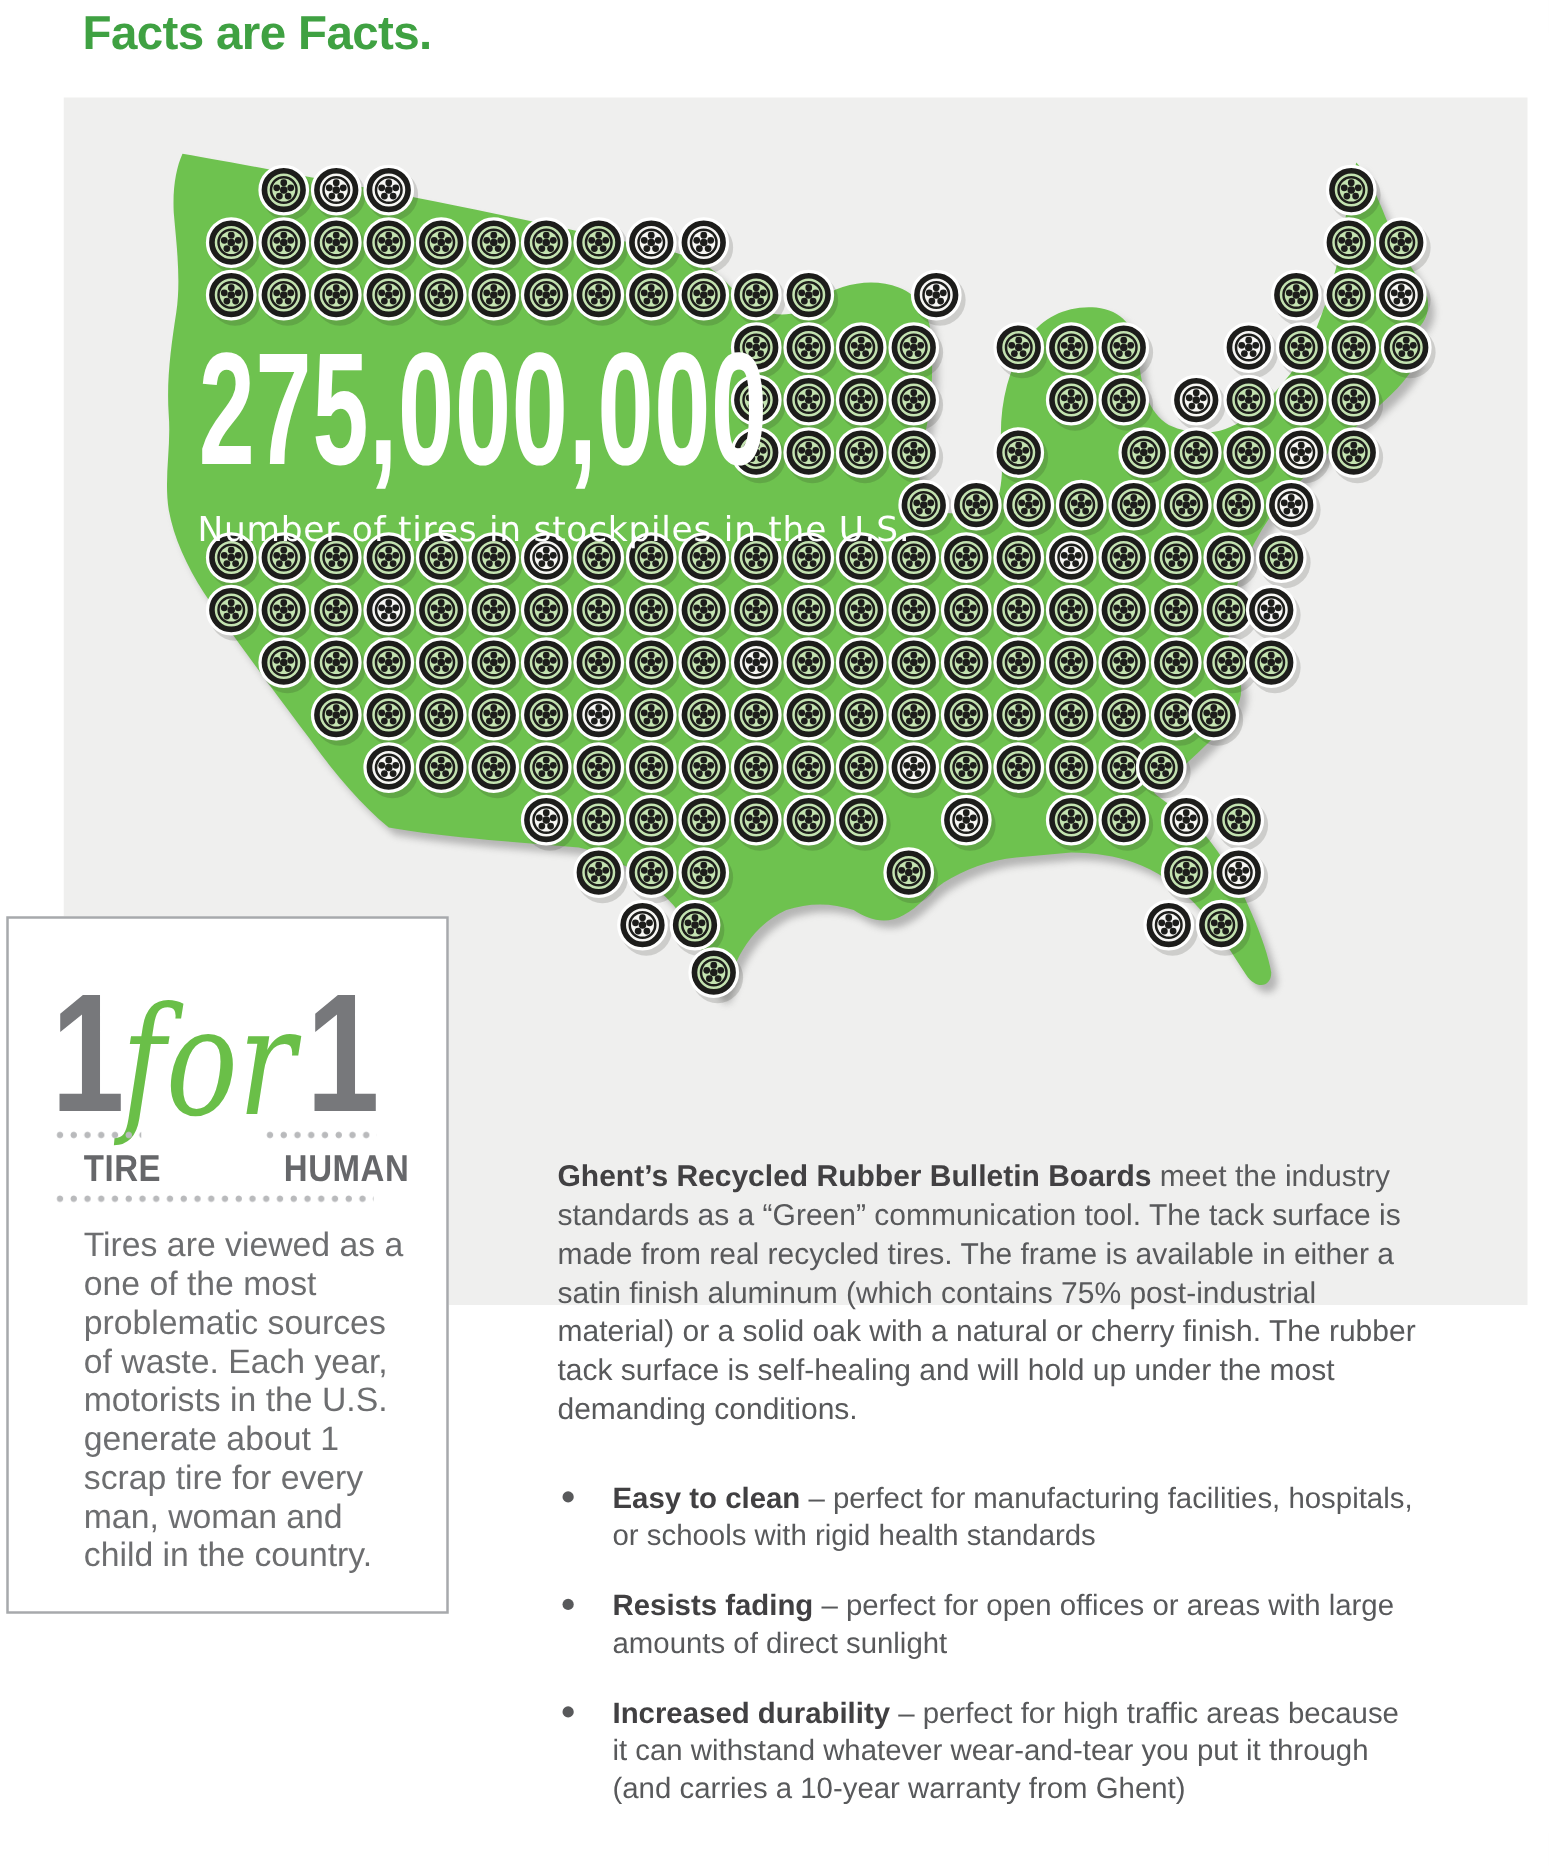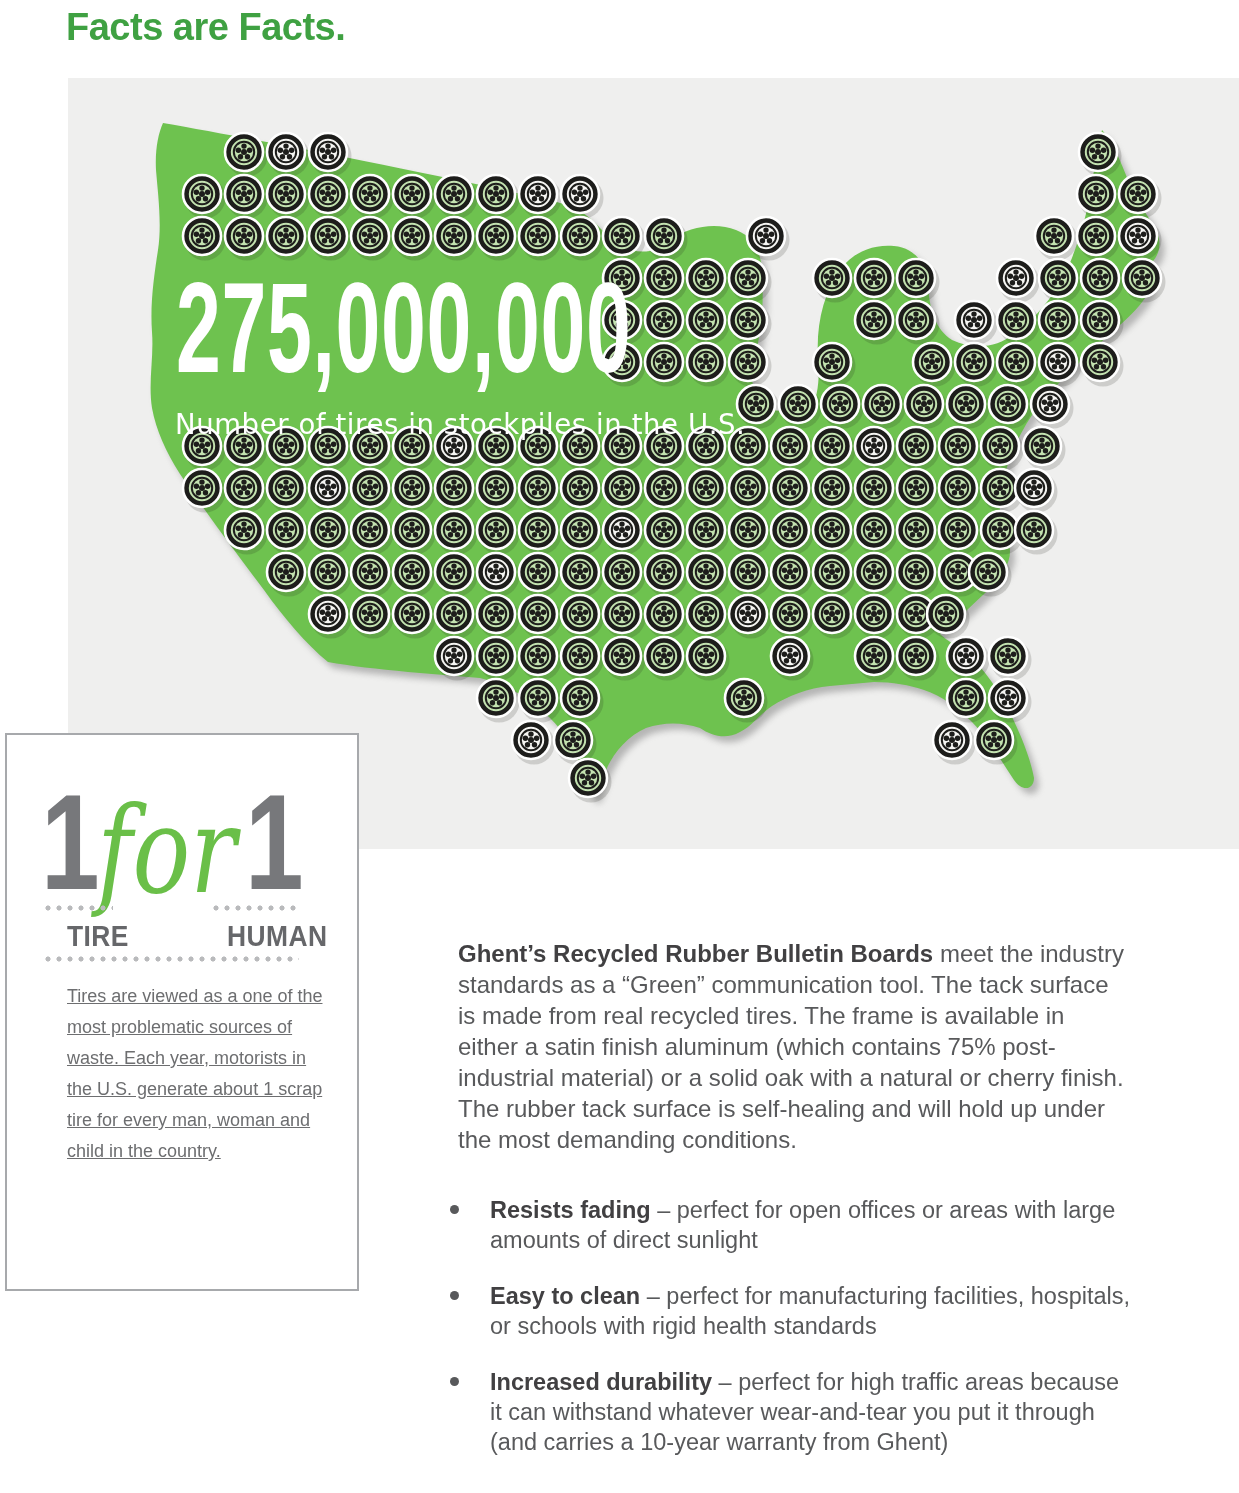--- a/index.html
+++ b/index.html
@@ -11,21 +11,21 @@
     --text:#58595b; --bold-text:#414042; --muted:#6d6e70; --num-gray:#77787b;
     --dots:#b9babc; --card-border:#a7a9ac;
   }
   .abs{position:absolute;}
   
   #page-title{
     left:66px;top:6px;font-size:38px;font-weight:bold;color:var(--title-green);
     letter-spacing:-0.5px;
   }
   
-  #map-panel{left:68px;top:78px;width:1171px;height:771px;background:var(--panel);}
+  #map-panel{left:51px;top:78px;width:1171px;height:966px;background:var(--panel);}
   #map-svg{position:absolute;left:0;top:0;}
   .map-shape{fill:var(--map-green);}
   .map-shadow{filter:drop-shadow(5px 6px 3px rgba(110,110,110,0.45));}
   #big-number{
     left:108px;top:186px;font-size:128px;font-weight:bold;color:#ffffff;
     transform:scaleX(0.63);transform-origin:left top;white-space:nowrap;
     letter-spacing:1px;line-height:1;
   }
   #number-caption{
     left:107px;top:306px;font-size:27.5px;color:#ffffff;letter-spacing:0.6px;
@@ -55,25 +55,25 @@
   #human-label{left:220px;top:184px;}
   .dotted{
     height:6px;
     background-image:radial-gradient(circle at 3px 3px,var(--dots) 2.2px,transparent 2.9px);
     background-size:11px 6px;background-repeat:repeat-x;
   }
   #dots-upper-left{left:38px;top:170px;width:68px;}
   #dots-upper-right{left:206px;top:170px;width:88px;}
   #dots-lower{left:38px;top:221px;width:254px;}
   #card-body{
-    left:60px;top:246px;width:258px;font-size:18px;line-height:31px;color:var(--muted);text-decoration:underline;
+    left:60px;top:246px;width:258px;font-size:27px;line-height:31px;color:var(--muted);
   }
   
   #main-col{left:446px;top:926px;width:690px;color:var(--text);}
-  #main-col p{margin:12px;font-size:24px;line-height:31px;}
+  #main-col p{margin:0;font-size:24px;line-height:31px;}
   .lead-bold{font-weight:bold;color:var(--bold-text);}
   #benefits-heading{margin-top:31px !important;}
   #benefit-list{list-style:none;margin:40px 0 0 0;padding:0;}
   #benefit-list li{
     position:relative;padding-left:44px;margin-bottom:26px;
     font-size:23.5px;line-height:30px;
   }
   .bullet-dot{
     position:absolute;left:4px;top:10px;width:9px;height:9px;border-radius:50%;
     background:var(--text);
@@ -366,24 +366,24 @@
     <div id="tire-label" class="abs ratio-label">TIRE</div>
     <div id="human-label" class="abs ratio-label">HUMAN</div>
     <div id="dots-lower" class="abs dotted"></div>
     <div id="card-body" class="abs">Tires are viewed as a one of the most problematic sources of waste. Each year, motorists in the U.S. generate about 1 scrap tire for every man, woman and child in the country.</div>
   </div>
 
   <div id="main-col" class="abs">
     <p><span class="lead-bold">Ghent’s Recycled Rubber Bulletin Boards</span><span> meet the industry standards as a “Green” communication tool. The tack surface is made from real recycled tires. The frame is available in either a satin finish aluminum (which contains 75% post-industrial material) or a solid oak with a natural or cherry finish. The rubber tack surface is self-healing and will hold up under the most demanding conditions.</span></p>
     <ul id="benefit-list">
       <li>
-        <span class="bullet-dot"></span><span class="lead-bold">Resists fading</span><span> – perfect for open offices or areas with large amounts of direct sunlight</span>
+        <span class="bullet-dot"></span><span class="lead-bold">Easy to clean</span><span> – perfect for manufacturing facilities, hospitals, or schools with rigid health standards</span>
       </li>
       <li>
-        <span class="bullet-dot"></span><span class="lead-bold">Easy to clean</span><span> – perfect for manufacturing facilities, hospitals, or schools with rigid health standards</span>
+        <span class="bullet-dot"></span><span class="lead-bold">Resists fading</span><span> – perfect for open offices or areas with large amounts of direct sunlight</span>
       </li>
       <li>
         <span class="bullet-dot"></span><span class="lead-bold">Increased durability</span><span> – perfect for high traffic areas because it can withstand whatever wear-and-tear you put it through (and carries a 10-year warranty from Ghent)</span>
       </li>
     </ul>
   </div>
 
 </div>
 
 </body></html>

